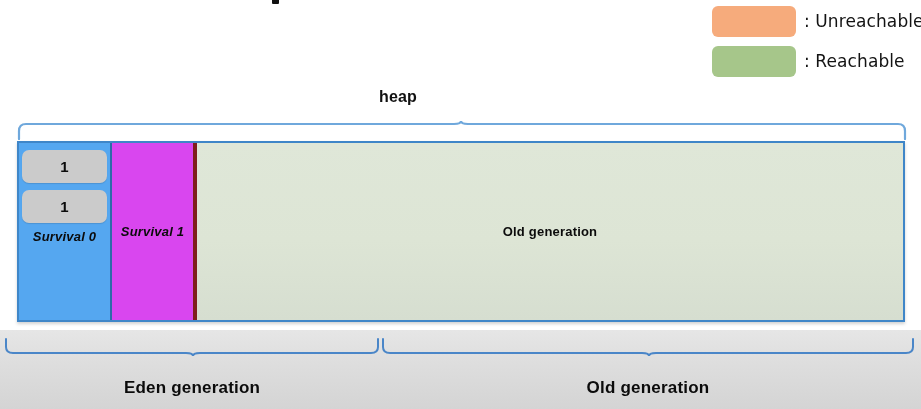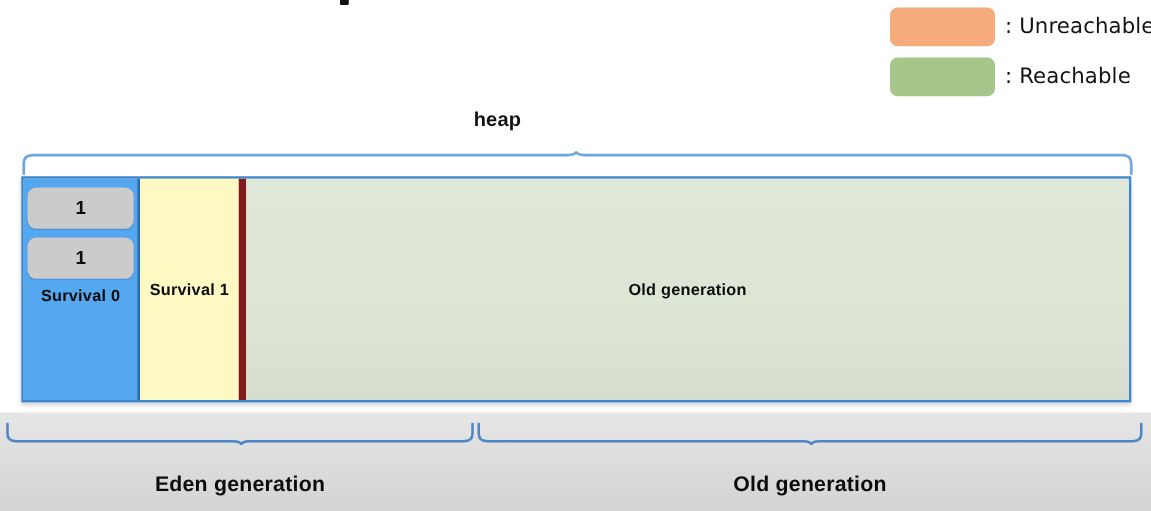--- a/index.html
+++ b/index.html
@@ -110,33 +110,35 @@
     border-right: 2px solid #2d6ba8;
   }
   .region-surv0 {
     width: 93px;
     background: #55a7f0;
     border-right: 2px solid #2d6ba8;
     align-items: flex-start;
   }
   .region-surv1 {
     width: 85px;
-    background: #fef9c3;
-    border-right: 6px solid #7f1d1d;
+    background: #d946ef;
+    border-right: 4px solid #7f1d1d;
+    font-style: italic;
   }
   .region-old {
     flex: 1 1 auto;
     background: linear-gradient(180deg, #dfe7d8 0%, #dde5d5 55%, #d6ded0 100%);
   }
   .region-surv0 .region-label {
     position: absolute;
     left: 0;
     right: 0;
     top: 86px;
     text-align: center;
+    font-style: italic;
   }
 
   
   .obj-stack {
     position: absolute;
     left: 3px;
     top: 7px;
     width: 85px;
   }
   .obj-box {

